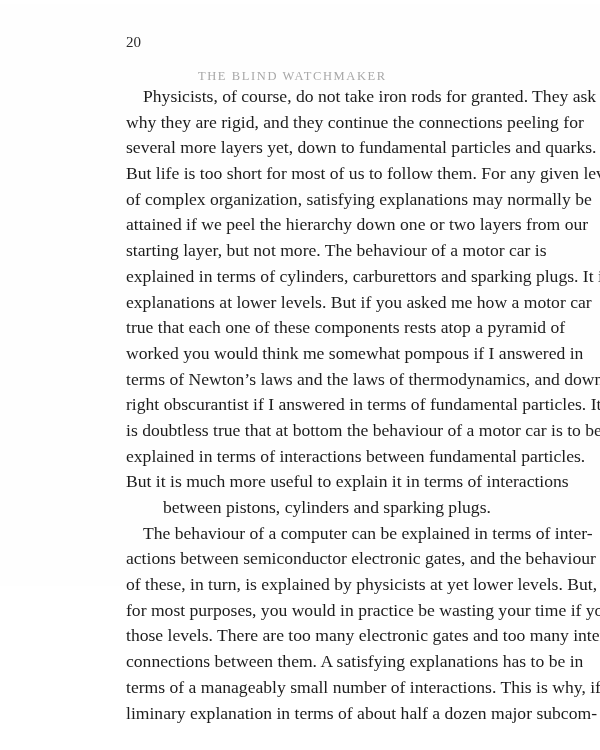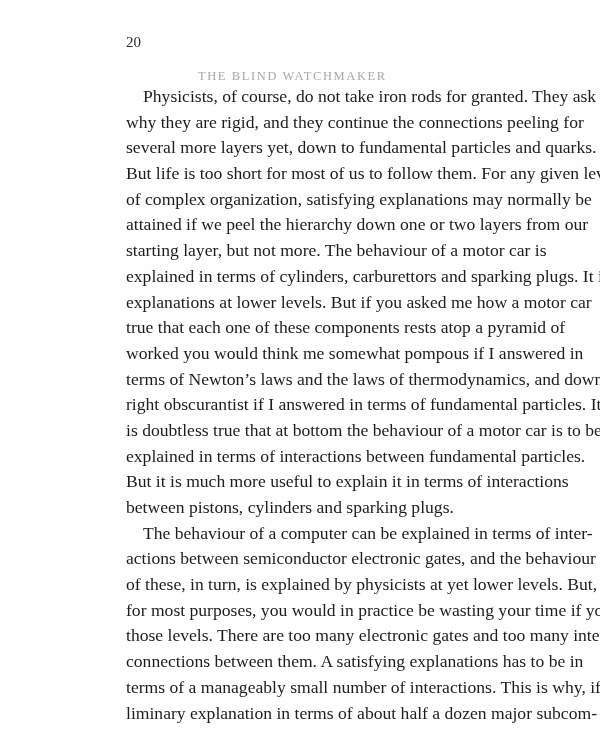--- a/index.html
+++ b/index.html
@@ -6,21 +6,21 @@
   body { width: 600px; height: 750px; position: relative; overflow: hidden; }
   .page { position: absolute; left: 0; top: 4px; width: 600px; height: 582px; background: #fefefe; text-decoration: underline; }
   .running-head { position: absolute; top: 30px; left: 126px; width: 380px; height: 20px;
     font-family: "Liberation Serif", serif; }
   .folio { position: absolute; left: 0; top: 0; font-size: 15px; color: #2a2a2a; }
   .head-title { position: absolute; left: 72px; top: 2px; font-size: 12.5px; letter-spacing: 1.6px;
     color: #a8a8a8; margin-top: 33px; }
   .body-text { position: absolute; left: 126px; top: 80px; width: 380px;
     font-family: "Liberation Serif", serif; font-size: 17.6px; line-height: 25.7px; color: #1c1c1c; }
   .line { display: block; white-space: nowrap; text-align: justify; text-align-last: justify; height: 25.7px; }
-  .line.last { text-align-last: left; }
+  .line.last { text-align-last: left; margin-left: 37px; }
   .line.indent { padding-left: 17px; }
 </style>
 </head>
 <body>
 
 <div class="page">
   <div class="running-head">
     <span class="folio">20</span>
     <span class="head-title">THE BLIND WATCHMAKER</span>
   </div>

